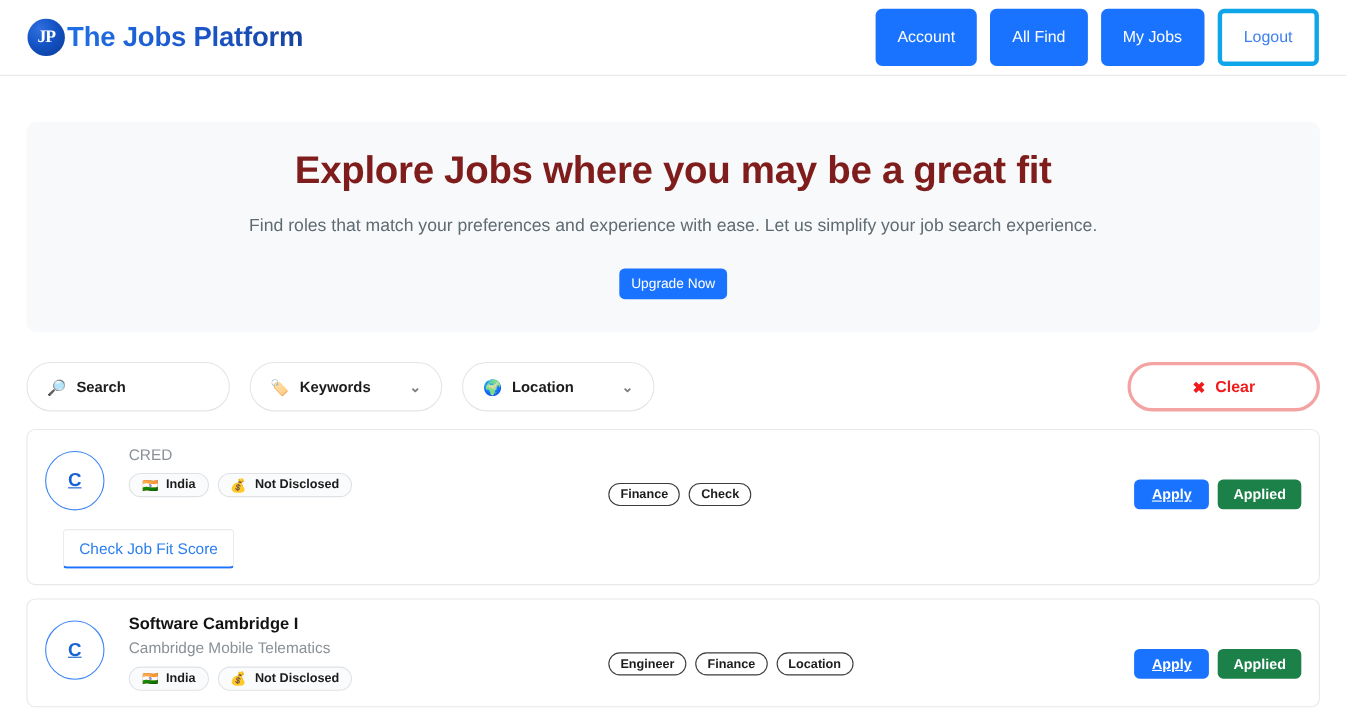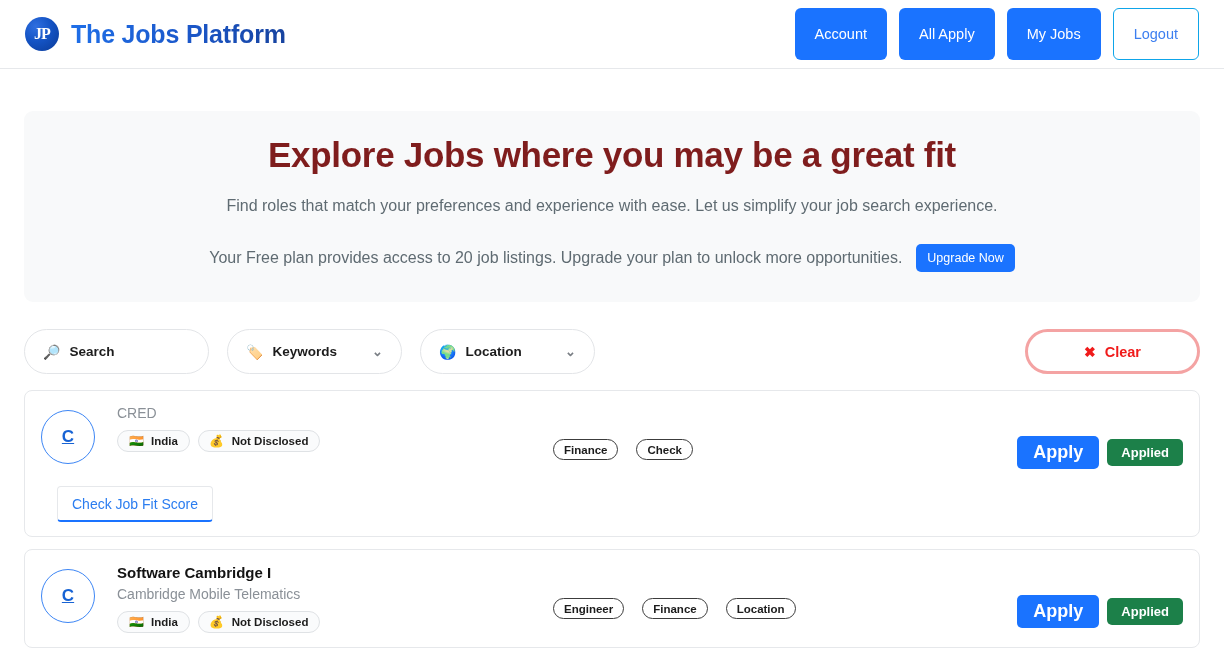--- a/index.html
+++ b/index.html
@@ -20,21 +20,21 @@
     display: flex;
     align-items: center;
     justify-content: space-between;
     padding: 0 25px 0 25px;
     border-bottom: 1px solid #e6e8eb;
     background: #fff;
   }
   .brand {
     display: flex;
     align-items: center;
-    gap: 12px;
+    gap: 2px;
   }
   .logo-badge {
     width: 34px;
     height: 34px;
     border-radius: 50%;
     background: radial-gradient(circle at 32% 28%, #2f6fe0 0%, #1453c4 45%, #0a3a96 100%);
     display: flex;
     align-items: center;
     justify-content: center;
     position: relative;
@@ -74,21 +74,21 @@
     font-size: 14.5px;
     font-family: "Liberation Sans", sans-serif;
     cursor: pointer;
     display: flex;
     align-items: center;
     justify-content: center;
   }
   .nav-btn.outline {
     background: #ffffff;
     color: #3d7ff0;
-    border: 1px solid #0ea5e9;
+    border: 4px solid #0ea5e9;
   }
 
   
   .hero {
     margin: 42px 24px 0 24px;
     background: #f8f9fa;
     border-radius: 9px;
     padding: 24px 20px 30px 20px;
     text-align: center;
   }
@@ -236,21 +236,21 @@
     gap: 7px;
     padding: 0 11px;
     font-size: 11.5px;
     font-weight: bold;
     color: #1c1c1c;
   }
   .meta-badge .emoji { font-size: 12px; line-height: 1; }
 
   .tags {
     display: flex;
-    gap: 18px;
+    gap: 8px;
     align-items: center;
     margin-left: 16px;
     margin-top: 34px;
     flex: 1;
   }
   .tag {
     border: 1px solid #3c3c3c;
     border-radius: 11px;
     height: 21px;
     padding: 0 10px;
@@ -267,25 +267,26 @@
     gap: 8px;
     align-items: center;
     margin-top: 31px;
     margin-left: auto;
   }
   .apply-btn {
     background: #1a73ff;
     color: #fff;
     border: none;
     border-radius: 5px;
-    font-size: 18px;
+    font-size: 13px;
     font-weight: bold;
     padding: 6px 16px;
     cursor: pointer;
     font-family: "Liberation Sans", sans-serif;
+    text-decoration: underline;
   }
   .applied-btn {
     background: #1c8049;
     color: #fff;
     border: none;
     border-radius: 5px;
     font-size: 13px;
     font-weight: bold;
     padding: 6px 14px;
     cursor: pointer;
@@ -315,31 +316,30 @@
 
 <div class="header">
   <div class="brand">
     <div class="logo-badge">
       <span class="jp">JP</span>
     </div>
     <div class="brand-name">The Jobs Platform</div>
   </div>
   <div class="nav">
     <button class="nav-btn">Account</button>
-    <button class="nav-btn">All Apply</button>
+    <button class="nav-btn">All Find</button>
     <button class="nav-btn">My Jobs</button>
     <button class="nav-btn outline">Logout</button>
   </div>
 </div>
 
 <div class="hero">
   <div class="hero-title">Explore Jobs where you may be a great fit</div>
   <div class="hero-sub">Find roles that match your preferences and experience with ease. Let us simplify your job search experience.</div>
   <div class="hero-plan">
-    <span>Your Free plan provides access to 20 job listings. Upgrade your plan to unlock more opportunities.</span>
     <button class="upgrade-btn">Upgrade Now</button>
   </div>
 </div>
 
 <div class="filters">
 
   <div class="filter-pill search">
     <span class="emoji">🔎</span>
     <span>Search</span>
   </div>

